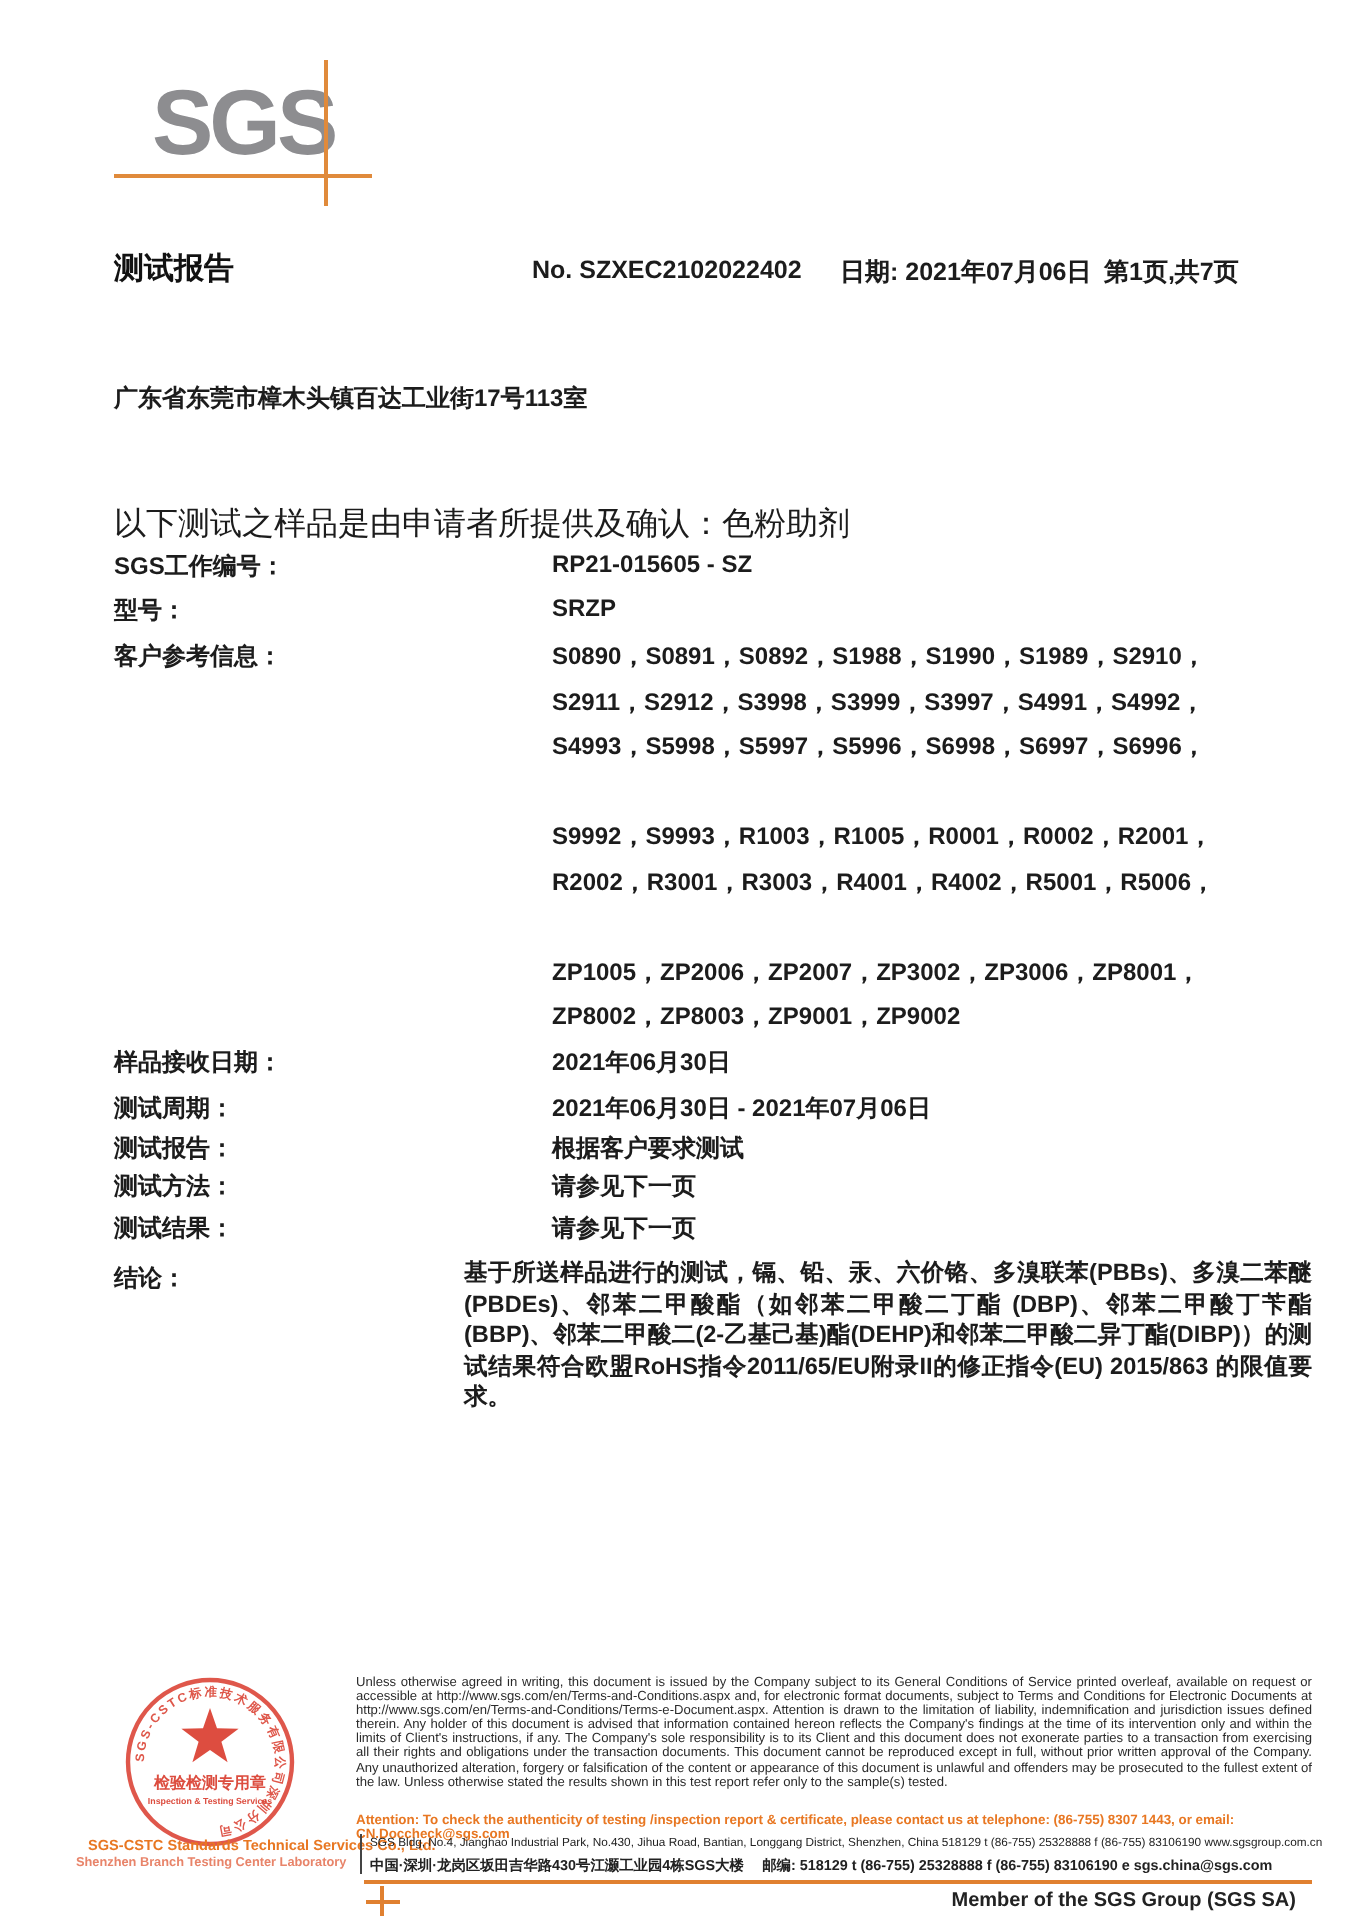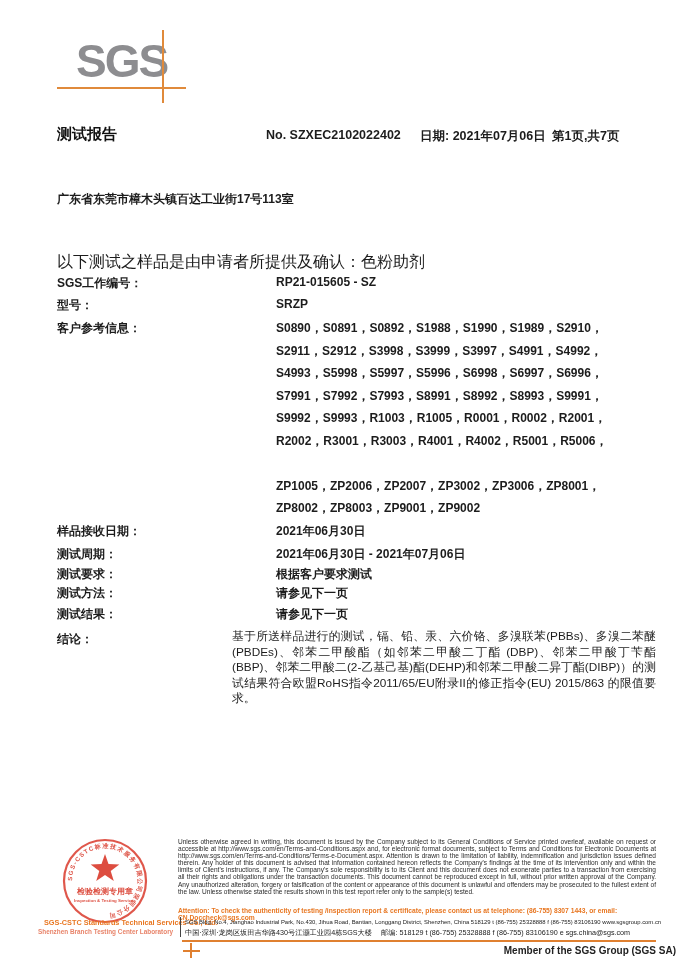--- a/index.html
+++ b/index.html
@@ -17,31 +17,31 @@
   .report-no{left:238px;top:128px;font-size:12.5px;font-weight:600;padding-left:28px;}
   .report-date{left:420px;top:128px;font-size:12.5px;font-weight:600;}
   .report-page{left:552px;top:128px;font-size:12.5px;font-weight:600;}
   
   .company{left:57px;top:166px;font-size:12px;font-weight:600;}
   .address{left:57px;top:191px;font-size:12px;font-weight:600;}
   
   .intro{left:57px;top:252px;font-size:16px;font-weight:400;}
   .lbl{left:57px;font-size:12px;font-weight:600;}
   .val{left:232px;font-size:12px;font-weight:600;margin-left:44px;}
-  .conclusion-text{left:232px;top:629px;width:424px;font-size:11.8px;line-height:15.6px;font-weight:400;text-align:justify;}
+  .conclusion-text{left:232px;top:629px;width:424px;font-size:11.8px;line-height:15.6px;font-weight:700;text-align:justify;}
   
   .legal{left:178px;top:838px;width:478px;font-size:6.55px;line-height:7.1px;color:#2b2b2b;text-align:justify;font-weight:500;}
   .attention{left:178px;top:907px;width:478px;font-size:6.7px;line-height:7.4px;color:#e87722;font-weight:bold;}
   .addr-bar{left:180px;top:917px;width:1px;height:20px;background:#444;}
   .addr-en{left:185px;top:919px;width:470px;font-size:5.9px;color:#222;white-space:nowrap;font-weight:500;}
-  .addr-cn{left:185px;top:928px;width:470px;font-size:7.2px;color:#222;white-space:nowrap;font-weight:400;}
+  .addr-cn{left:185px;top:928px;width:470px;font-size:7.2px;color:#222;white-space:nowrap;font-weight:700;}
   .foot-hline{left:182px;top:940px;width:474px;height:2px;background:#e08030;}
   .foot-vline{left:190px;top:943px;width:2px;height:15px;background:#e08030;}
   .foot-cross{left:183px;top:950px;width:17px;height:1.5px;background:#e08030;}
-  .member{left:420px;top:945px;width:256px;text-align:right;font-size:10px;font-weight:600;color:#222;}
+  .member{left:392px;top:945px;width:256px;text-align:right;font-size:10px;font-weight:600;color:#222;}
   .stamp-co1{left:44px;top:918px;font-size:7.3px;font-weight:bold;color:#e87722;white-space:nowrap;}
   .stamp-co2{left:38px;top:928px;font-size:6.4px;font-weight:bold;color:#e8846a;white-space:nowrap;}
   .stamp-svg{left:58px;top:836px;}
 </style>
 </head>
 <body>
 
 <div class="page">
 
   <div class="abs logo-text">SGS</div>
@@ -60,33 +60,32 @@
   <div class="abs lbl" style="top:275px">SGS工作编号：</div>
   <div class="abs val" style="top:275px">RP21-015605 - SZ</div>
 
   <div class="abs lbl" style="top:297px">型号：</div>
   <div class="abs val" style="top:297px">SRZP</div>
 
   <div class="abs lbl" style="top:320px">客户参考信息：</div>
   <div class="abs val" style="top:320px">S0890，S0891，S0892，S1988，S1990，S1989，S2910，</div>
   <div class="abs val" style="top:343px">S2911，S2912，S3998，S3999，S3997，S4991，S4992，</div>
   <div class="abs val" style="top:365px">S4993，S5998，S5997，S5996，S6998，S6997，S6996，</div>
-  <div class="abs val" style="top:388px">S7991，S7992，S7993，S8991，S8992，S8993，S9991，</div>
   <div class="abs val" style="top:410px">S9992，S9993，R1003，R1005，R0001，R0002，R2001，</div>
   <div class="abs val" style="top:433px">R2002，R3001，R3003，R4001，R4002，R5001，R5006，</div>
   <div class="abs val" style="top:478px">ZP1005，ZP2006，ZP2007，ZP3002，ZP3006，ZP8001，</div>
   <div class="abs val" style="top:500px">ZP8002，ZP8003，ZP9001，ZP9002</div>
 
   <div class="abs lbl" style="top:523px">样品接收日期：</div>
   <div class="abs val" style="top:523px">2021年06月30日</div>
 
   <div class="abs lbl" style="top:546px">测试周期：</div>
   <div class="abs val" style="top:546px">2021年06月30日 - 2021年07月06日</div>
 
-  <div class="abs lbl" style="top:566px">测试要求：</div>
+  <div class="abs lbl" style="top:566px">测试报告：</div>
   <div class="abs val" style="top:566px">根据客户要求测试</div>
 
   <div class="abs lbl" style="top:585px">测试方法：</div>
   <div class="abs val" style="top:585px">请参见下一页</div>
 
   <div class="abs lbl" style="top:606px">测试结果：</div>
   <div class="abs val" style="top:606px">请参见下一页</div>
 
   <div class="abs lbl" style="top:631px">结论：</div>
   <div class="abs conclusion-text">基于所送样品进行的测试，镉、铅、汞、六价铬、多溴联苯(PBBs)、多溴二苯醚(PBDEs)、邻苯二甲酸酯（如邻苯二甲酸二丁酯 (DBP)、邻苯二甲酸丁苄酯(BBP)、邻苯二甲酸二(2-乙基己基)酯(DEHP)和邻苯二甲酸二异丁酯(DIBP)）的测试结果符合欧盟RoHS指令2011/65/EU附录II的修正指令(EU) 2015/863 的限值要求。</div>

